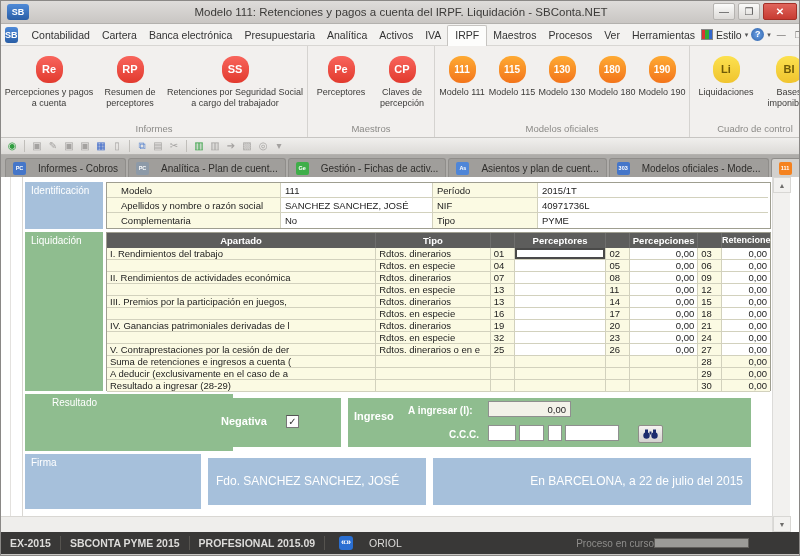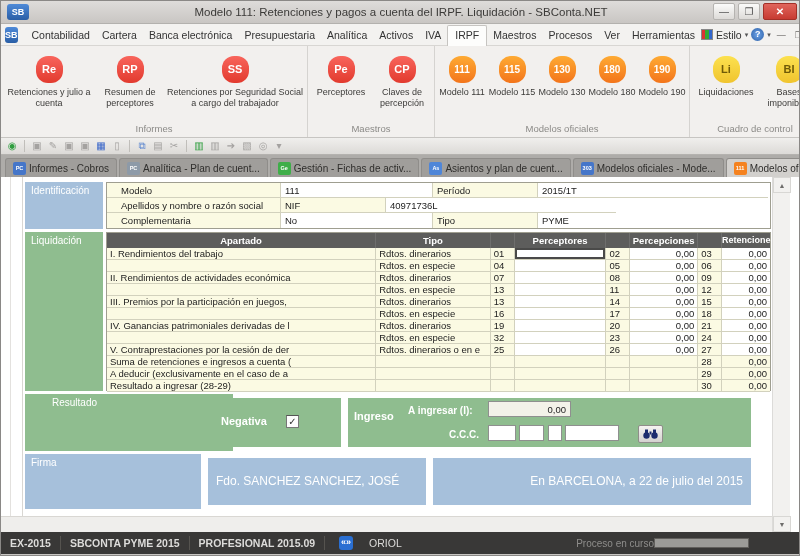--- a/index.html
+++ b/index.html
@@ -39,21 +39,21 @@
   .rgl{position:absolute;left:0;bottom:3px;width:100%;text-align:center;font-size:9.5px;color:#8b8a87;}
 
   
   .toolbar{position:absolute;left:0;top:137px;width:800px;height:17px;background:linear-gradient(#f0efed,#dcdad7);border-bottom:1px solid #b4b2af;display:flex;align-items:center;padding:0 4px;gap:2px;}
   .ti{width:14px;height:14px;font-size:10px;line-height:14px;text-align:center;color:#a4a2a0;}
   .ti.g{color:#2f9e3f;} .ti.b{color:#3a66c9;} .ti.b2{color:#5b86cf;}
   .tsep{width:1px;height:12px;background:#c0beba;margin:0 3px;}
 
   
   .tabbar{position:absolute;left:0;top:154px;width:800px;height:22px;background:#aeaca9;display:flex;align-items:flex-end;padding:0 0 0 4px;gap:2px;}
-  .tab{height:19px;display:flex;align-items:center;gap:3px;padding:0 7px;background:#a09e9b;border:1px solid #8f8d8a;border-bottom:none;border-radius:3px 3px 0 0;}
+  .tab{height:19px;display:flex;align-items:center;gap:12px;padding:0 7px;background:#a09e9b;border:1px solid #8f8d8a;border-bottom:none;border-radius:3px 3px 0 0;}
   .tab.active{background:#d2d0cd;}
   .ticon{width:13px;height:13px;border-radius:2px;color:#fff;font-size:5.5px;font-weight:bold;text-align:center;line-height:13px;}
   .tlabel{font-size:10px;color:#2f2e2c;white-space:nowrap;}
 
   
   .content{position:absolute;left:0;top:176px;width:800px;height:355px;background:#fff;}
   .gutterline1{position:absolute;left:9px;top:0;width:1px;height:355px;background:#e3e1de;}
   .gutterline2{position:absolute;left:21px;top:0;width:1px;height:355px;background:#d9d7d3;}
   .secbox{position:absolute;color:#fff;font-size:10px;padding:3px 0 0 6px;}
   .blue{background:#a6c0db;} .green{background:#8fbd8f;}
@@ -148,21 +148,21 @@
       <span class="mb-win">❐</span>
 
     </div>
   </div>
 
   <div class="ribbon">
     <div class="rgroup">
       <div class="rbtns">
         <div class="rbtn" style="width:92px">
           <div class="ricon red">Re</div>
-          <div class="rlabel">Retenciones y julio a cuenta</div>
+          <div class="rlabel">Percepciones y pagos a cuenta</div>
         </div>
         <div class="rbtn" style="width:70px">
           <div class="ricon red">RP</div>
           <div class="rlabel">Resumen de perceptores</div>
         </div>
         <div class="rbtn" style="width:140px">
           <div class="ricon red">SS</div>
           <div class="rlabel">Retenciones por Seguridad Social a cargo del trabajador</div>
         </div>
       </div>
@@ -278,20 +278,21 @@
     <div class="secbox blue" style="left:24px;top:5px;width:78px;height:47px;">Identificación</div>
     <div class="igrid">
       <div class="irow">
         <div class="ic lbl w1">Modelo</div>
         <div class="ic vcell w2">111</div>
         <div class="ic lbl w3">Período</div>
         <div class="ic vcell w4">2015/1T</div>
       </div>
       <div class="irow">
         <div class="ic lbl w1">Apellidos y nombre o razón social</div>
+        <div class="ic vcell w2">SANCHEZ SANCHEZ, JOSÉ</div>
         <div class="ic lbl w3">NIF</div>
         <div class="ic vcell w4">40971736L</div>
       </div>
       <div class="irow">
         <div class="ic lbl w1">Complementaria</div>
         <div class="ic vcell w2">No</div>
         <div class="ic lbl w3">Tipo</div>
         <div class="ic vcell w4">PYME</div>
       </div>
     </div>

